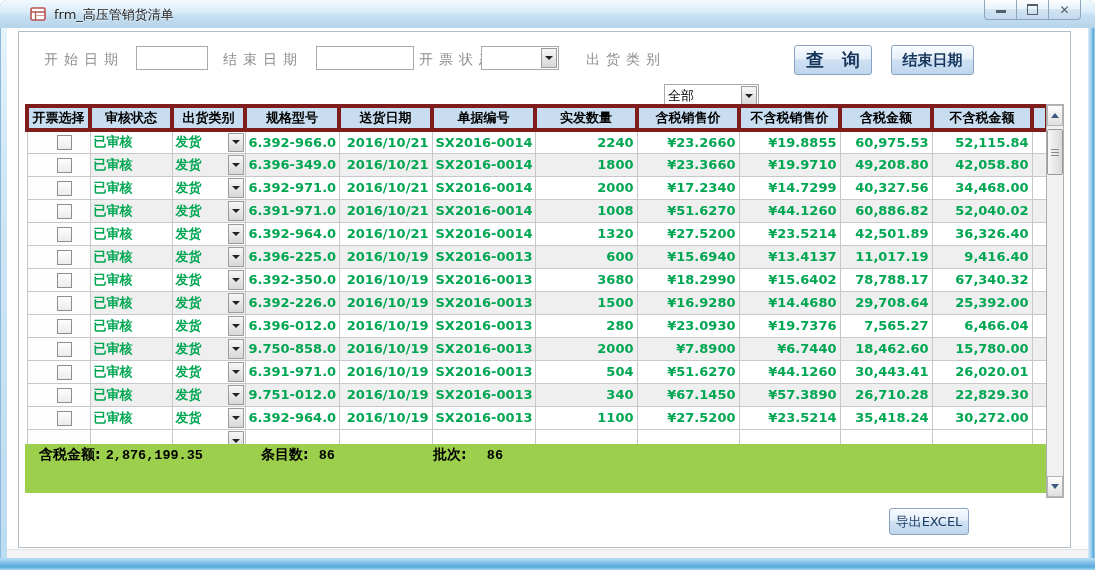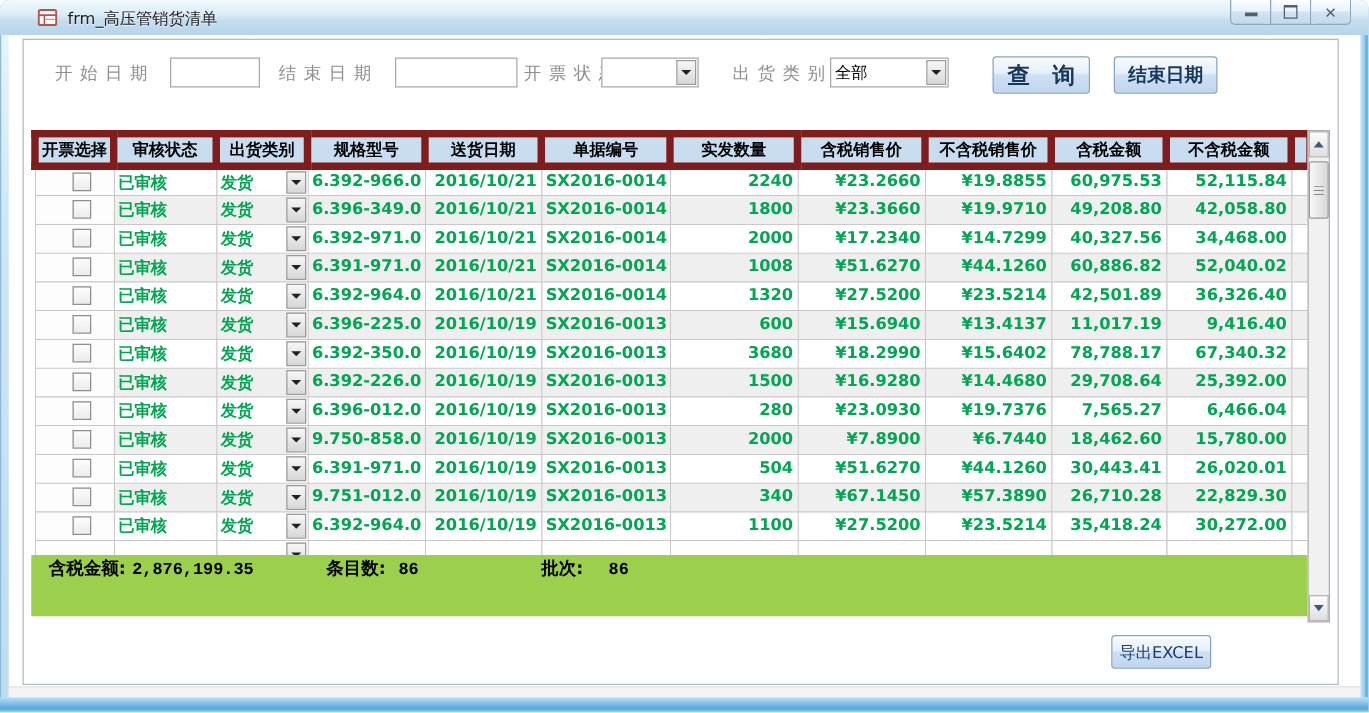--- a/index.html
+++ b/index.html
@@ -30,37 +30,37 @@
   #bottom-strip{position:absolute;left:0;bottom:0;width:1081px;height:12px;background:#f4f4f4;border-top:1px solid #e3e3e3;}
   #main-panel{position:absolute;left:11px;top:3px;width:1051px;height:515px;border:1px solid #b0bcc6;background:#fff;}
   
   .flabel{position:absolute;height:20px;line-height:20px;font-size:14px;color:#8f8f8f;letter-spacing:6px;white-space:nowrap;}
   #lbl-start{left:25px;top:17px;} #lbl-end{left:204px;top:17px;}
   #lbl-status{left:400px;top:17px;} #lbl-cat{left:567px;top:17px;}
   .ftext{position:absolute;top:14px;height:24px;border:1px solid #a9a9a9;background:#fff;box-sizing:border-box;
          font-size:13px;padding:0 3px;outline:none;font-family:"DejaVu Sans",sans-serif;}
   #inp-start{left:117px;width:72px;} #inp-end{left:297px;width:98px;}
   .combo{position:absolute;top:14px;height:24px;border:1px solid #a9a9a9;background:#fff;box-sizing:border-box;cursor:pointer;}
-  #cmb-status{left:462px;width:78px;} #cmb-cat{left:645px;width:95px;}
+  #cmb-status{left:462px;width:78px;} #cmb-cat{left:645px;width:95px;margin-top:38px;}
   .combo .val{position:absolute;left:3px;top:2px;font-size:13px;color:#000;}
   .combo-btn,.dd-btn{position:absolute;right:1px;top:1px;bottom:1px;width:16px;
         background:linear-gradient(180deg,#f7f7f7 0%,#e7e7e7 50%,#d7d7d7 100%);
         border:1px solid #9c9c9c;box-sizing:border-box;display:flex;align-items:center;justify-content:center;cursor:pointer;}
   .tri-down{width:0;height:0;border-left:4px solid transparent;border-right:4px solid transparent;border-top:4px solid #222;}
   .btn{position:absolute;border:1px solid #87a2c2;border-radius:3px;color:#16365c;font-weight:bold;
        background:linear-gradient(180deg,#f6fbfe 0%,#e6effa 45%,#cfe0f3 50%,#c0d6ee 100%);
        box-shadow:inset 0 1px 0 #fff;display:flex;align-items:center;justify-content:center;cursor:pointer;
        font-family:"DejaVu Sans",sans-serif;}
   #btn-query{left:775px;top:13px;width:76px;height:28px;font-size:18px;}
   #btn-clear{left:872px;top:13px;width:81px;height:28px;font-size:15px;}
   #btn-export{left:870px;top:476px;width:78px;height:25px;font-size:13px;font-weight:normal;color:#1c3c66;}
   
   #grid{position:absolute;left:6px;top:72px;width:1039px;height:394px;}
   #grid table{border-collapse:collapse;table-layout:fixed;width:1021px;}
-  #grid th{height:20px;background:#c9ddf0;border:6px solid #7f1d1d;font-size:13px;font-weight:bold;color:#000;
+  #grid th{height:20px;background:#c9ddf0;border:4px solid #7f1d1d;font-size:13px;font-weight:bold;color:#000;
        text-align:center;padding:0;overflow:hidden;white-space:nowrap;}
   #grid td{height:23px;border:1px solid #c8c8c8;font-size:13px;font-weight:bold;color:#00a651;
        padding:0 3px;overflow:hidden;white-space:nowrap;box-sizing:border-box;position:relative;}
   tr.odd td{background:#ffffff;} tr.even td{background:#efefef;}
   tr.odd td.c-check,tr.even td.c-check{background:#fdfdfd;}
   tr.sliver td{height:6px;border-bottom:none;}
   td.c-num,td.c-date{text-align:right;padding-right:6px;}
   td.c-cat{padding-right:18px;}
   td.c-check{text-align:center;}
   .checkbox{display:inline-block;width:13px;height:13px;border:1px solid #8e8e8e;

